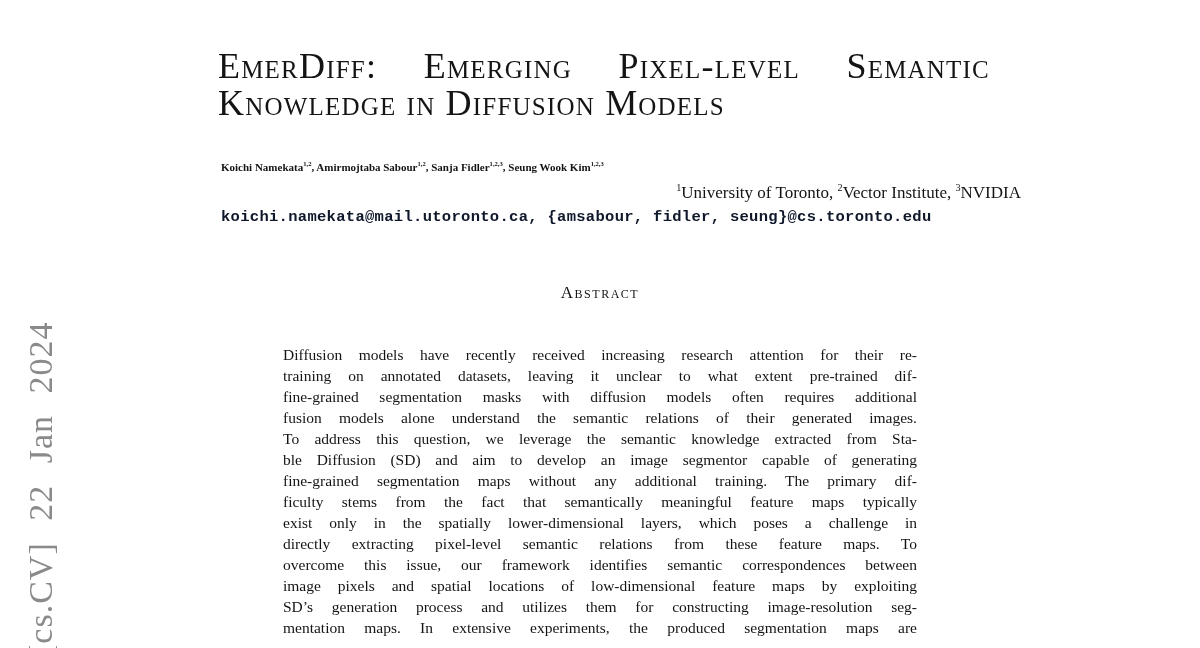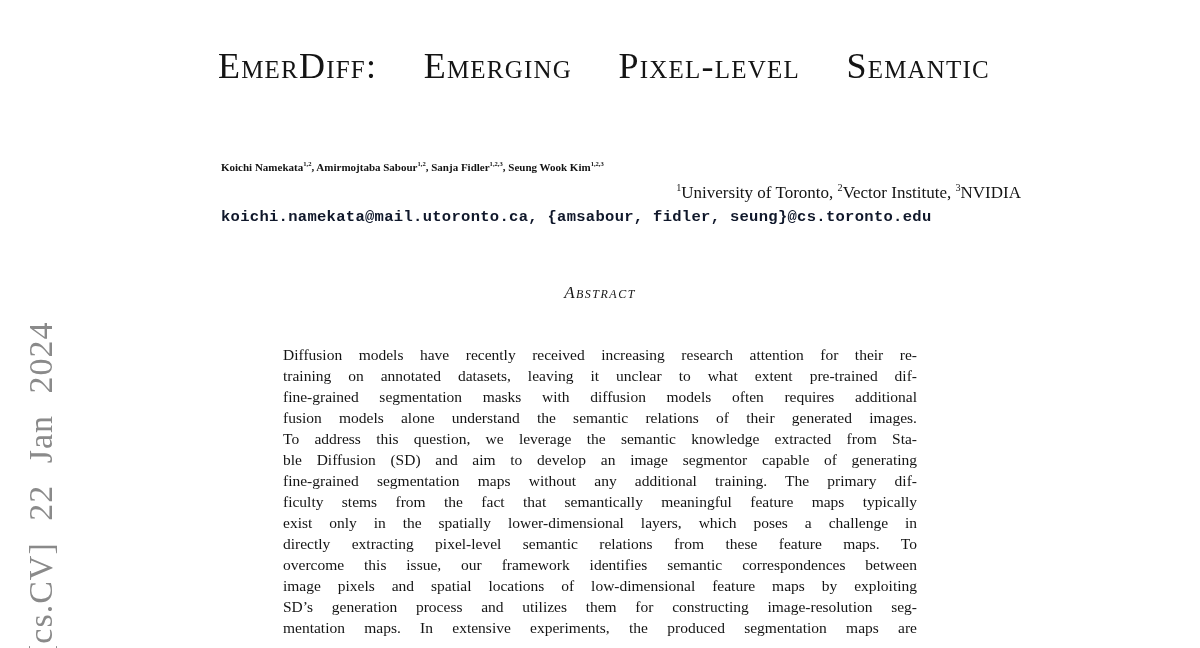--- a/index.html
+++ b/index.html
@@ -89,21 +89,20 @@
   .abstract-heading {
     position: absolute;
     left: 283px;
     top: 283px;
     width: 634px;
     text-align: center;
     font-variant: small-caps;
     font-size: 17px;
     letter-spacing: 1.5px;
     color: #141414;
-    font-style: italic;
   }
   .abstract-body {
     position: absolute;
     left: 283px;
     top: 344px;
     width: 634px;
     font-size: 15.5px;
     line-height: 21px;
     color: #141414;
   }
@@ -114,20 +113,21 @@
 </style>
 </head>
 <body>
 
 <div class="page">
 
   <div class="arxiv-stamp">[cs.CV] 22 Jan 2024</div>
 
   <div class="title-block">
     <div class="title-line justified">EmerDiff: Emerging Pixel-level Semantic</div>
+    <div class="title-line">Knowledge in Diffusion Models</div>
   </div>
 
   <div class="authors-block">
     <div class="authors-line">
       <span>Koichi Namekata</span><sup class="auth-sup">1,2</sup><span>, Amirmojtaba Sabour</span><sup class="auth-sup">1,2</sup><span>, Sanja Fidler</span><sup class="auth-sup">1,2,3</sup><span>, Seung Wook Kim</span><sup class="auth-sup">1,2,3</sup>
     </div>
     <div class="affil-line">
       <sup class="auth-sup">1</sup><span>University of Toronto, </span><sup class="auth-sup">2</sup><span>Vector Institute, </span><sup class="auth-sup">3</sup><span>NVIDIA</span>
     </div>
     <div class="email-line">koichi.namekata@mail.utoronto.ca, {amsabour, fidler, seung}@cs.toronto.edu</div>

